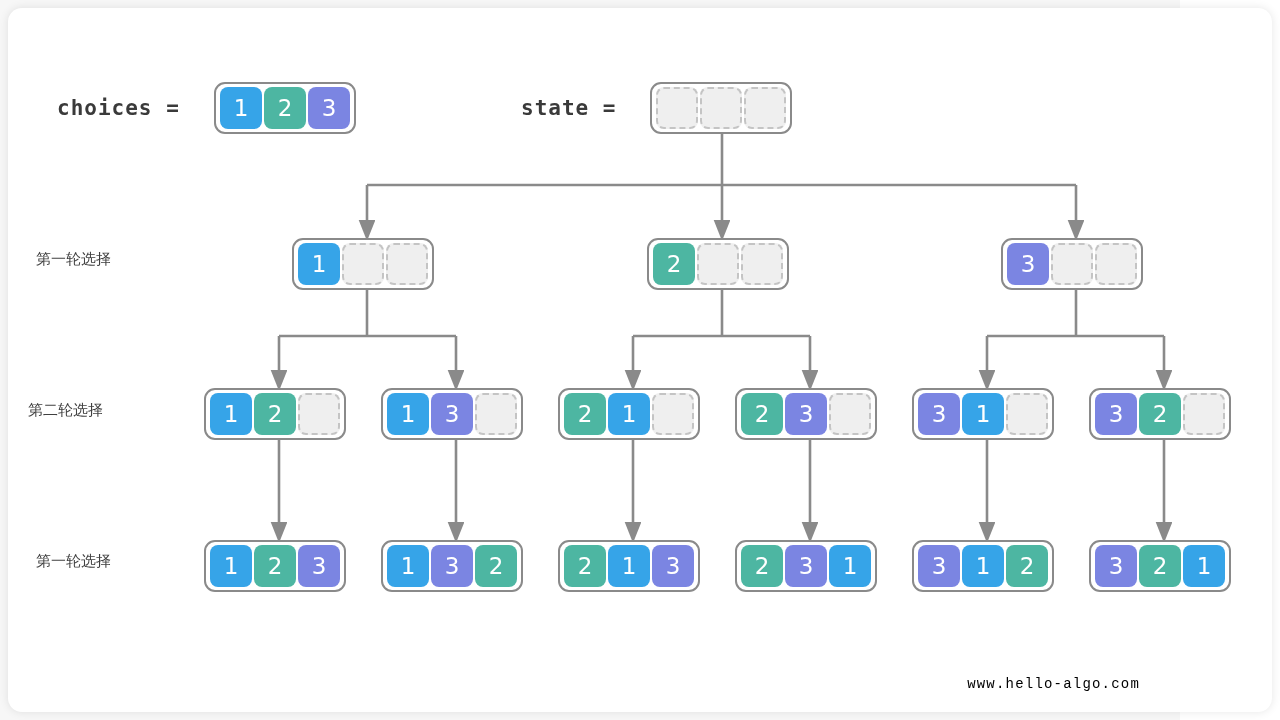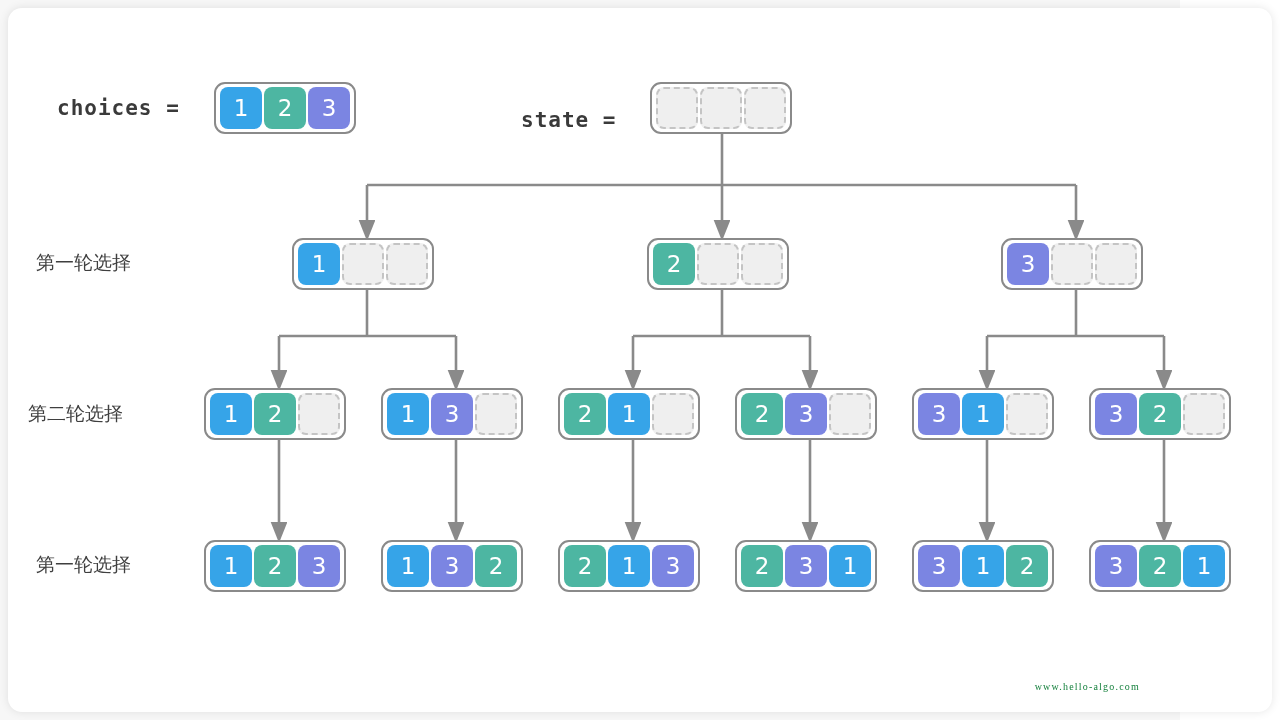--- a/index.html
+++ b/index.html
@@ -46,31 +46,31 @@
     font-family: "DejaVu Sans Mono", "Liberation Mono", monospace;
     font-weight: bold;
     font-size: 21px;
     color: #3a3a3a;
     white-space: nowrap;
     letter-spacing: 1px;
   }
   .row-label {
     position: absolute;
     font-family: "DejaVu Sans", "Liberation Sans", sans-serif;
-    font-size: 19px;
+    font-size: 15px;
     color: #3f3f3f;
     white-space: nowrap;
   }
   #watermark {
     position: absolute;
     right: 40px;
     bottom: 28px;
-    font-family: Liberation Serif, serif;
-    font-size: 10px;
-    color: #15803d;
+    font-family: Liberation Mono, monospace;
+    font-size: 14px;
+    color: #000000;
     letter-spacing: 1.2px;
     white-space: nowrap;
   }
 
   
   .array-box {
     position: absolute;
     display: flex;
     flex-direction: row;
     align-items: center;
@@ -142,21 +142,21 @@
       <path d="M279,440 L279,533" marker-end="url(#arrow)"></path>
       <path d="M456,440 L456,533" marker-end="url(#arrow)"></path>
       <path d="M633,440 L633,533" marker-end="url(#arrow)"></path>
       <path d="M810,440 L810,533" marker-end="url(#arrow)"></path>
       <path d="M987,440 L987,533" marker-end="url(#arrow)"></path>
       <path d="M1164,440 L1164,533" marker-end="url(#arrow)"></path>
     </g>
   </svg>
 
   <div class="mono-label" style="left:57px; top:96px;">choices =</div>
-  <div class="mono-label" style="left:521px; top:96px;margin-top:12px;">state =</div>
+  <div class="mono-label" style="left:521px; top:96px;">state =</div>
 
   <div class="row-label" style="left:36px; top:250px;">第一轮选择</div>
   <div class="row-label" style="left:28px; top:401px;">第二轮选择</div>
   <div class="row-label" style="left:36px; top:552px;">第一轮选择</div>
 
   <div id="boxes">
       <div class="array-box" style="left: 214px; top: 82px;">
         <div class="cell filled-blue">1</div>
         <div class="cell filled-teal">2</div>
         <div class="cell filled-purple">3</div>

